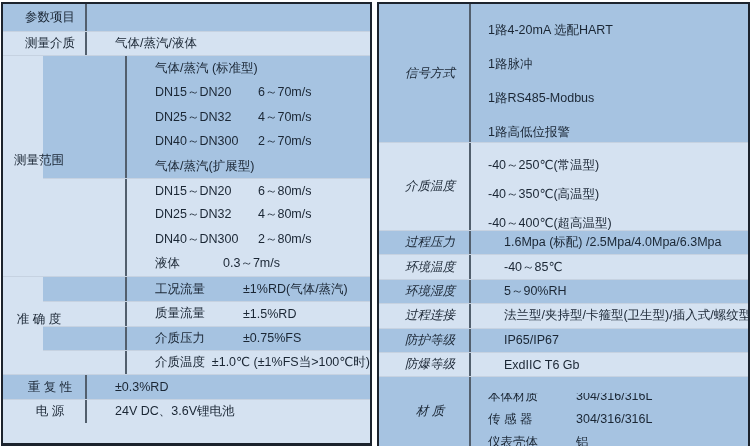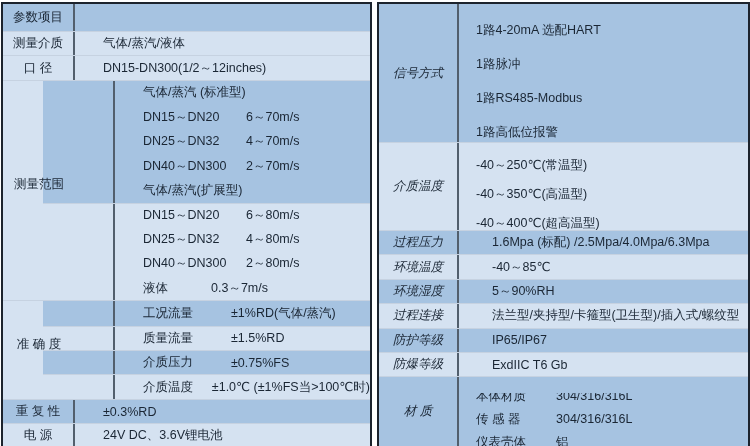--- a/index.html
+++ b/index.html
@@ -19,42 +19,42 @@
     padding:2px 0 0 1px;
     font-family:"Liberation Sans","DejaVu Sans",sans-serif;
     font-size:12.5px;font-weight:500;color:var(--tx);
   }
   .tbl{border:2px solid var(--ob);border-bottom-width:3px;background:var(--band-l);}
   .tbl-left{width:371px;}
   .tbl-right{width:373px;}
   .row{display:flex;align-items:stretch;}
   .bt{border-top:1px solid var(--line);}
   .sec{position:relative;padding-left:40px;}
-  .lc{flex:0 0 72px;border-right:2px solid var(--cl);display:flex;align-items:center;justify-content:center;text-align:center;}
+  .lc{flex:0 0 72px;border-right:2px solid var(--cl);display:flex;align-items:center;justify-content:center;text-align:center;margin-left:12px;}
   .tbl-right .lc{flex-basis:80px;font-style:italic;}
   .cc{flex:1;display:flex;align-items:center;padding-left:12px;overflow:hidden;}
   .tbl-right .cc{padding-left:17px;}
   .cc-center{justify-content:center;padding-left:0;margin-top:40px;}
   .cc-col{flex-direction:column;align-items:flex-start;justify-content:center;margin-top:16px;}
   .bg-m{background:var(--band-m);}
   .bg-l{background:var(--band-l);}
   span{white-space:nowrap;}
   .dn{display:inline-block;width:103px;}
   .liq{display:inline-block;width:68px;}
   .acc-name{display:inline-block;width:88px;}
   .mat-name{display:inline-block;width:80px;}
   .sec-label{position:absolute;left:0;top:0;bottom:12px;width:72px;display:flex;align-items:center;justify-content:center;pointer-events:none;}
   .rh{height:24.4px;gap:16px;}
   .rh-hdr{height:27px;}
   .rh-signal{height:138px;}
   .rh-temp{height:88px;}
   .rh-mat{height:70px;}
   .lines-34 > div{line-height:34px;}
   .lines-29 > div{line-height:29px;}
-  .lines-23 > div{line-height:23px;display:flex;align-items:center;}
+  .lines-23 > div{line-height:23px;display:flex;align-items:center;gap:8px;}
 </style>
 </head>
 <body>
 
 <div class="sheet">
 
   <div class="tbl tbl-left">
 
     <div class="row rh-hdr bg-m">
       <div class="lc">
@@ -67,28 +67,20 @@
 
     <div class="row rh bg-l bt">
       <div class="lc">
         <span>测量介质</span>
       </div>
       <div class="cc">
         <span>气体/蒸汽/液体</span>
       </div>
     </div>
 
-    <div class="row rh bg-l bt">
-      <div class="lc">
-        <span>口 径</span>
-      </div>
-      <div class="cc">
-        <span>DN15-DN300(1/2～12inches)</span>
-      </div>
-    </div>
 
     <div class="sec bt">
       <div class="row rh bg-m">
         <div class="lc"></div>
         <div class="cc">
           <span>气体/蒸汽 (标准型)</span>
         </div>
       </div>
       <div class="row rh bg-m">
         <div class="lc"></div>

